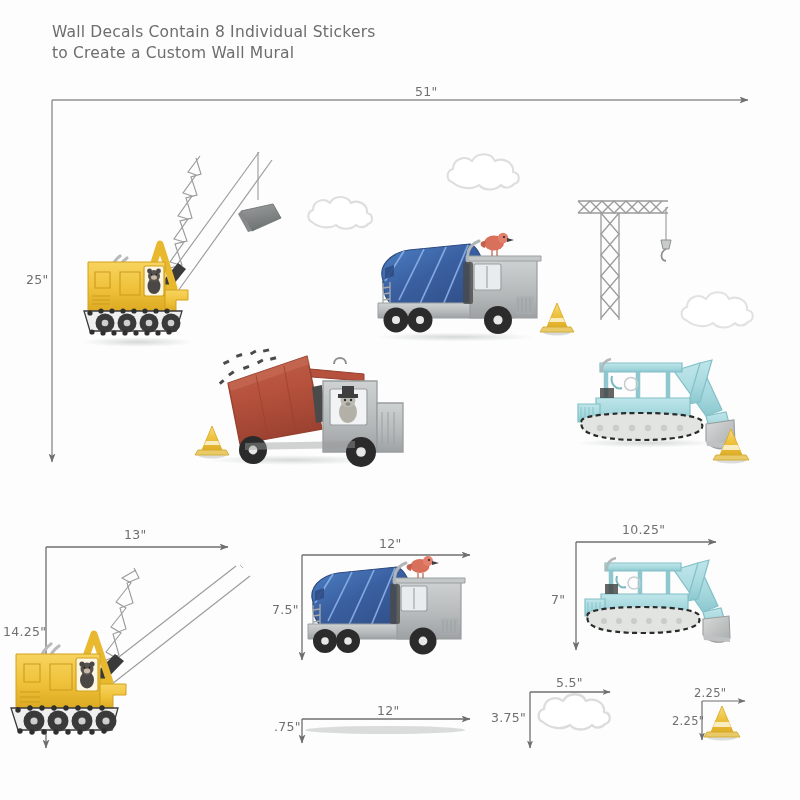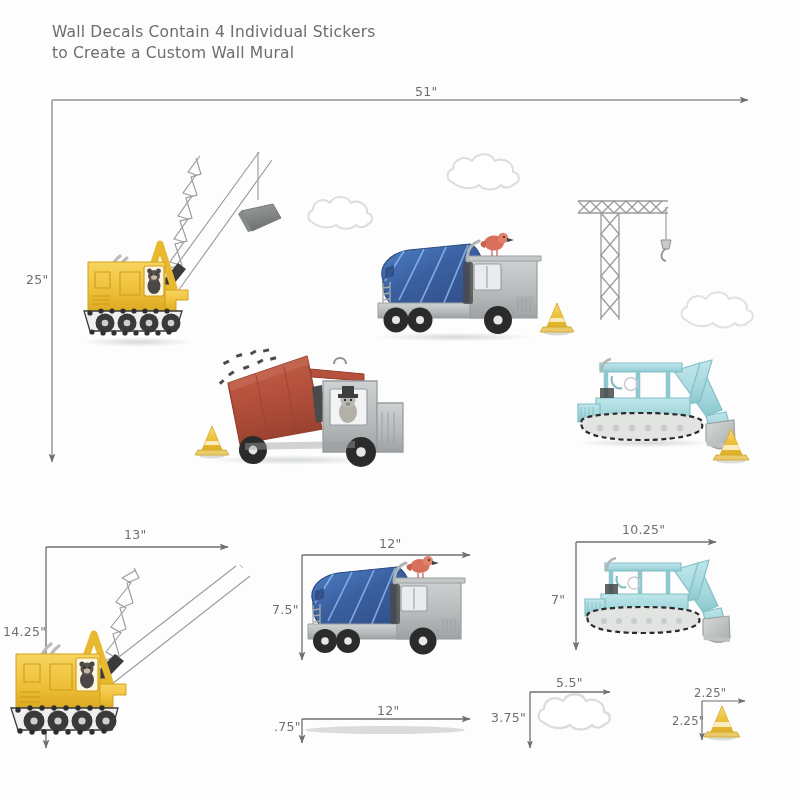--- a/index.html
+++ b/index.html
@@ -42,21 +42,21 @@
     width: 800px;
     height: 800px;
     pointer-events: none;
   }
 </style>
 </head>
 <body>
 
 <div id="page">
 
-  <div class="title">Wall Decals Contain 4 Individual Stickers
+  <div class="title">Wall Decals Contain 8 Individual Stickers
 to Create a Custom Wall Mural</div>
 
   <div class="dimlabel" style="left:415px; top:84px;">51"</div>
   <div class="dimlabel" style="left:26px; top:272px;">25"</div>
 
   <div class="dimlabel" style="left:124px; top:527px;">13"</div>
   <div class="dimlabel" style="left:3px; top:624px;">14.25"</div>
 
   <div class="dimlabel" style="left:379px; top:536px;">12"</div>
   <div class="dimlabel" style="left:272px; top:602px;">7.5"</div>

